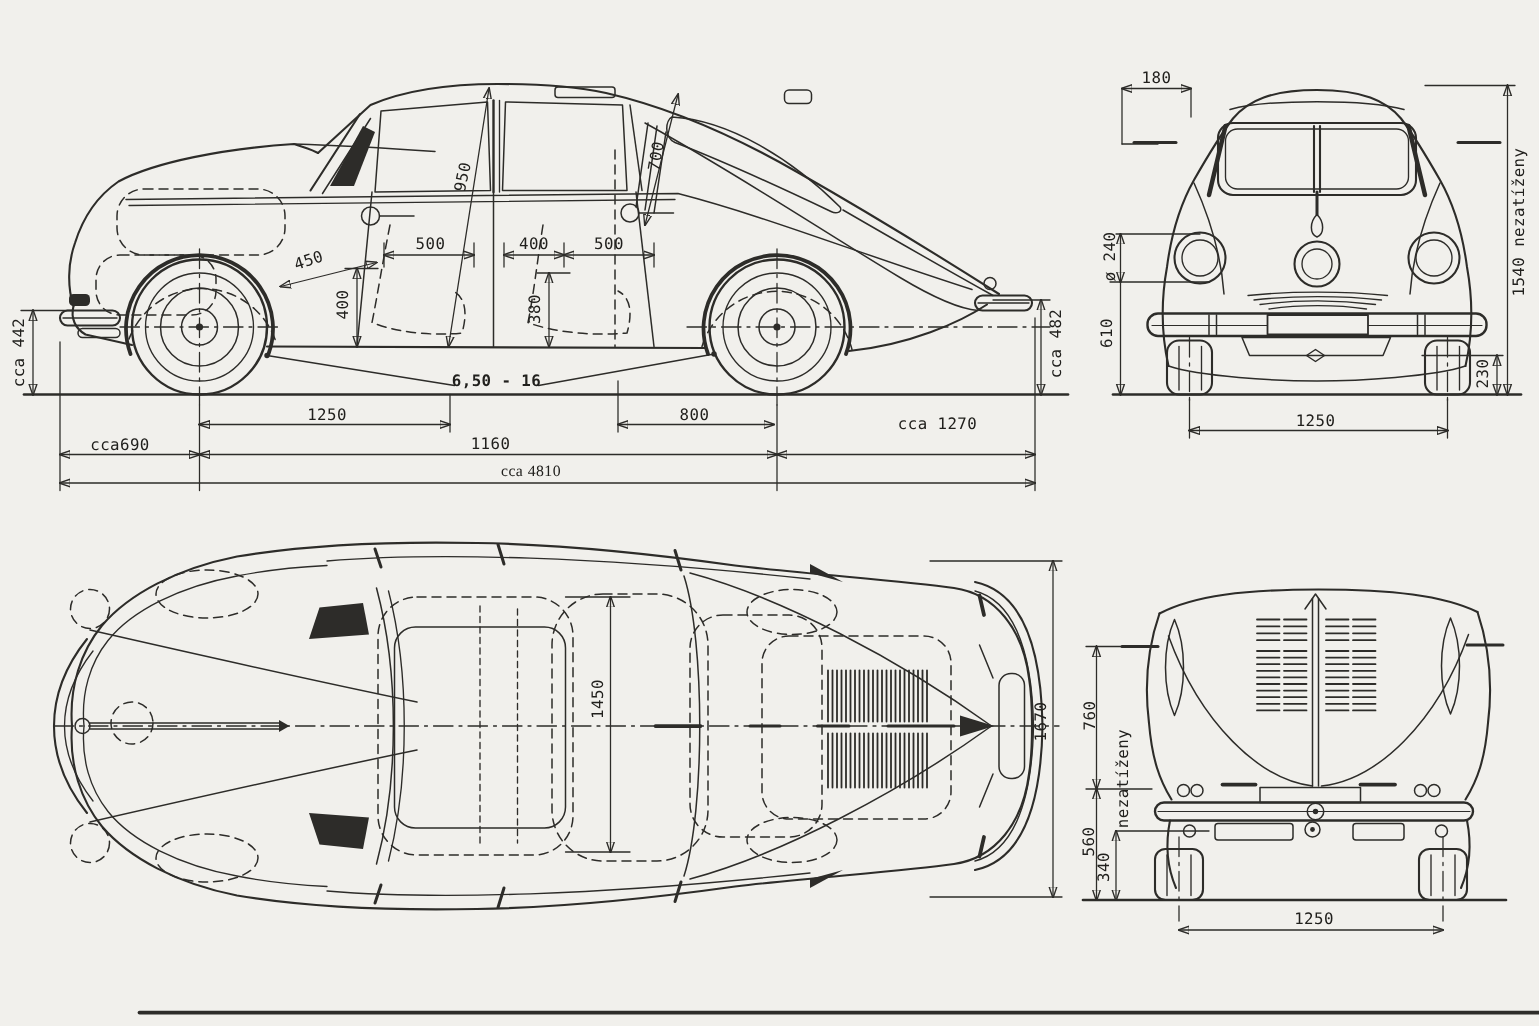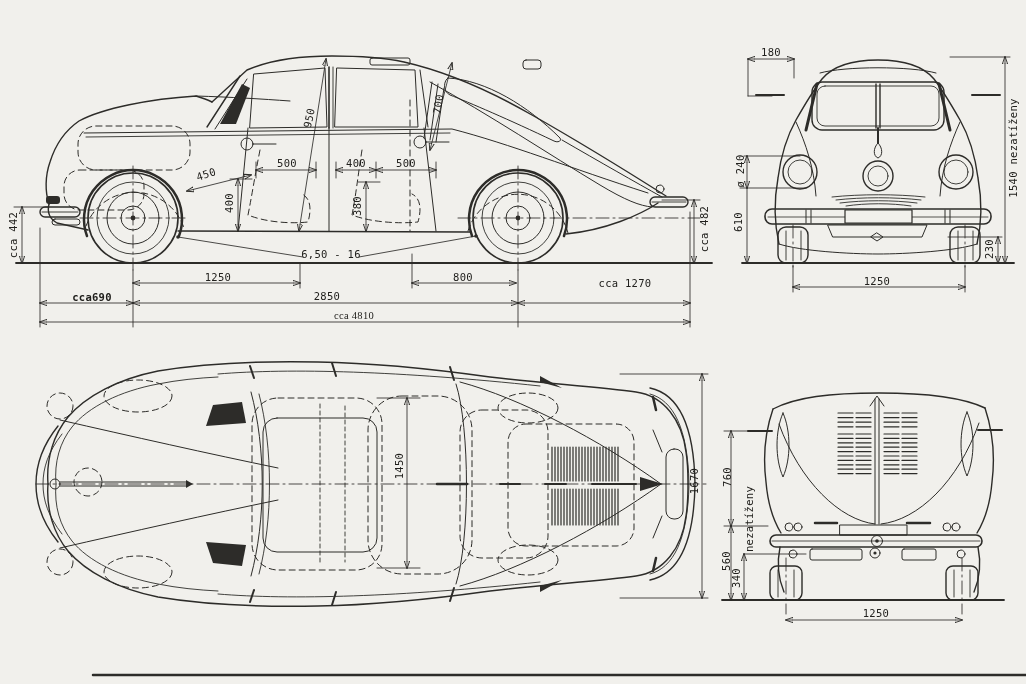--- a/index.html
+++ b/index.html
@@ -553,25 +553,25 @@
       <div class="dim-label" style="left: 309px; top: 118px; transform: translate(-50%, -50%) rotate(-78deg);">950</div>
       <div class="dim-label" style="left: 438px; top: 104px; transform: translate(-50%, -50%) rotate(-80deg);">700</div>
       <div class="dim-label" style="left: 206px; top: 174px; transform: translate(-50%, -50%) rotate(-18deg);">450</div>
       <div class="dim-label" style="left: 287px; top: 163px; transform: translate(-50%, -50%) rotate(0deg);">500</div>
       <div class="dim-label" style="left: 356px; top: 163px; transform: translate(-50%, -50%) rotate(0deg);">400</div>
       <div class="dim-label" style="left: 406px; top: 163px; transform: translate(-50%, -50%) rotate(0deg);">500</div>
       <div class="dim-label" style="left: 229px; top: 203px; transform: translate(-50%, -50%) rotate(-90deg);">400</div>
       <div class="dim-label" style="left: 357px; top: 206px; transform: translate(-50%, -50%) rotate(-90deg);">380</div>
       <div class="dim-label" style="left: 13px; top: 235px; transform: translate(-50%, -50%) rotate(-90deg);">cca 442</div>
       <div class="dim-label" style="left: 704px; top: 229px; transform: translate(-50%, -50%) rotate(-90deg);">cca 482</div>
-      <div class="dim-label" style="left: 331px; top: 254px; transform: translate(-50%, -50%) rotate(0deg);">6,50 - 16</div>
+      <div class="dim-label" style="left: 331px; top: 254px; transform: translate(-50%, -50%) rotate(0deg); font-weight: bold;">6,50 - 16</div>
       <div class="dim-label" style="left: 218px; top: 277px; transform: translate(-50%, -50%) rotate(0deg);">1250</div>
       <div class="dim-label" style="left: 463px; top: 277px; transform: translate(-50%, -50%) rotate(0deg); text-align: right;">800</div>
-      <div class="dim-label" style="left: 92px; top: 297px; transform: translate(-50%, -50%) rotate(0deg); font-weight: bold;">cca690</div>
-      <div class="dim-label" style="left: 327px; top: 296px; transform: translate(-50%, -50%) rotate(0deg);">2850</div>
+      <div class="dim-label" style="left: 80px; top: 297px; transform: translate(-50%, -50%) rotate(0deg);">cca690</div>
+      <div class="dim-label" style="left: 327px; top: 296px; transform: translate(-50%, -50%) rotate(0deg);">1160</div>
       <div class="dim-label" style="left: 601px; top: 283px; transform: translate(-50%, -50%) rotate(0deg); margin-left: 24px;">cca 1270</div>
       <div class="dim-label" style="left: 354px; top: 315px; transform: translate(-50%, -50%) rotate(0deg); font-family: Liberation Serif, serif;">cca 4810</div>
       <div class="dim-label" style="left: 771px; top: 52px; transform: translate(-50%, -50%) rotate(0deg);">180</div>
       <div class="dim-label" style="left: 740px; top: 171px; transform: translate(-50%, -50%) rotate(-90deg);">ø 240</div>
       <div class="dim-label" style="left: 738px; top: 222px; transform: translate(-50%, -50%) rotate(-90deg);">610</div>
       <div class="dim-label" style="left: 1013px; top: 148px; transform: translate(-50%, -50%) rotate(-90deg);">1540 nezatíženy</div>
       <div class="dim-label" style="left: 989px; top: 249px; transform: translate(-50%, -50%) rotate(-90deg);">230</div>
       <div class="dim-label" style="left: 877px; top: 281px; transform: translate(-50%, -50%) rotate(0deg);">1250</div>
       <div class="dim-label" style="left: 399px; top: 466px; transform: translate(-50%, -50%) rotate(-90deg);">1450</div>
       <div class="dim-label" style="left: 694px; top: 481px; transform: translate(-50%, -50%) rotate(-90deg);">1670</div>

